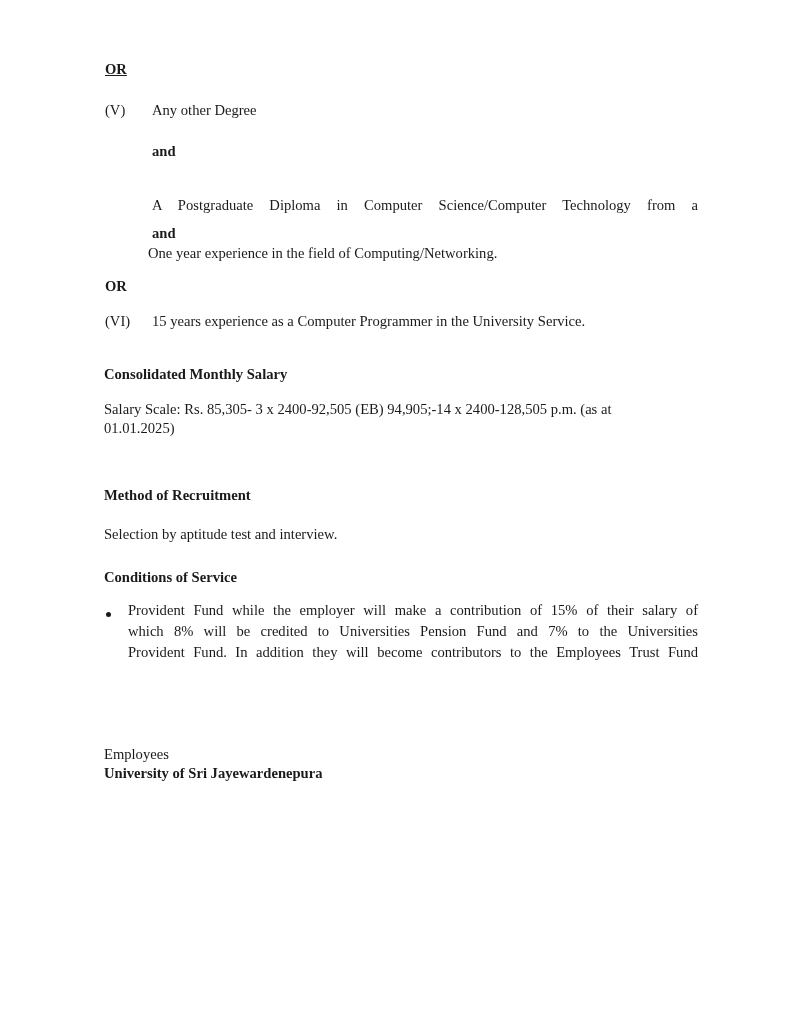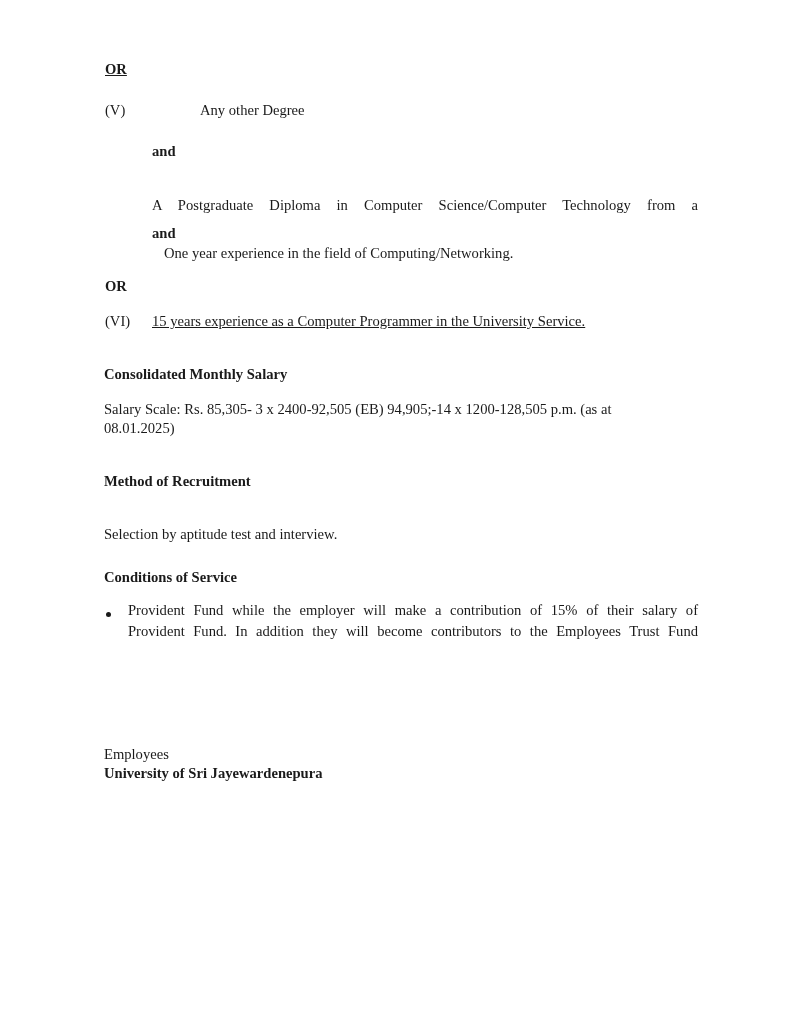--- a/index.html
+++ b/index.html
@@ -38,40 +38,41 @@
       height: 5px;
       border-radius: 50%;
       background: #1a1a1a;
     }
   </style>
 </head>
 <body>
 
 <div class="abs bold ul" style="left:105px; top:61px;">OR</div>
 <div class="abs" style="left:105px; top:102px;">(V)</div>
-<div class="abs" style="left:152px; top:102px;margin-left:48px;">Any other Degree</div>
+<div class="abs" style="left:152px; top:102px;">Any other Degree</div>
 <div class="abs bold" style="left:152px; top:143px;">and</div>
 <div class="justify" style="left:152px; top:161px; width:546px;margin-top:34px;">
   <span class="justify-line">A Postgraduate Diploma in Computer Science/Computer Technology from a</span>
 </div>
 <div class="abs bold" style="left:152px; top:225px;">and</div>
-<div class="abs" style="left:164px; top:245px;">One year experience in the field of Computing/Networking.</div>
+<div class="abs" style="left:148px; top:245px;">One year experience in the field of Computing/Networking.</div>
 
 <div class="abs bold" style="left:105px; top:278px;">OR</div>
 <div class="abs" style="left:105px; top:313px;">(VI)</div>
-<div class="abs" style="left:152px; top:313px;text-decoration:underline;">15 years experience as a Computer Programmer in the University Service.</div>
+<div class="abs" style="left:152px; top:313px;">15 years experience as a Computer Programmer in the University Service.</div>
 
 <div class="abs bold" style="left:104px; top:366px;">Consolidated Monthly Salary</div>
-<div class="abs" style="left:104px; top:401px;">Salary Scale:   Rs. 85,305- 3 x 2400-92,505 (EB) 94,905;-14 x 1200-128,505 p.m. (as at</div>
-<div class="abs" style="left:104px; top:420px;">08.01.2025)</div>
+<div class="abs" style="left:104px; top:401px;">Salary Scale:   Rs. 85,305- 3 x 2400-92,505 (EB) 94,905;-14 x 2400-128,505 p.m. (as at</div>
+<div class="abs" style="left:104px; top:420px;">01.01.2025)</div>
 
-<div class="abs bold" style="left:104px; top:473px;text-align:right;">Method of Recruitment</div>
+<div class="abs bold" style="left:104px; top:487px;text-align:right;">Method of Recruitment</div>
 <div class="abs" style="left:104px; top:526px;">Selection by aptitude test and interview.</div>
 
 <div class="abs bold" style="left:104px; top:569px;">Conditions of Service</div>
 <div class="bullet-dot" style="left:106px; top:612px;"></div>
 <div class="justify" style="left:128px; top:600px; width:570px;">
   <span class="justify-line">Provident Fund while the employer will make a contribution of 15% of their salary of</span>
+  <span class="justify-line">which 8% will be credited to Universities Pension Fund and 7% to the Universities</span>
   <span class="justify-line">Provident Fund.  In addition they will become contributors to the Employees Trust Fund</span>
 </div>
 
 <div class="abs" style="left:104px; top:746px;">Employees</div>
 <div class="abs" style="left:104px; top:765px;font-weight:bold;">University of Sri Jayewardenepura</div>
 
 </body></html>

